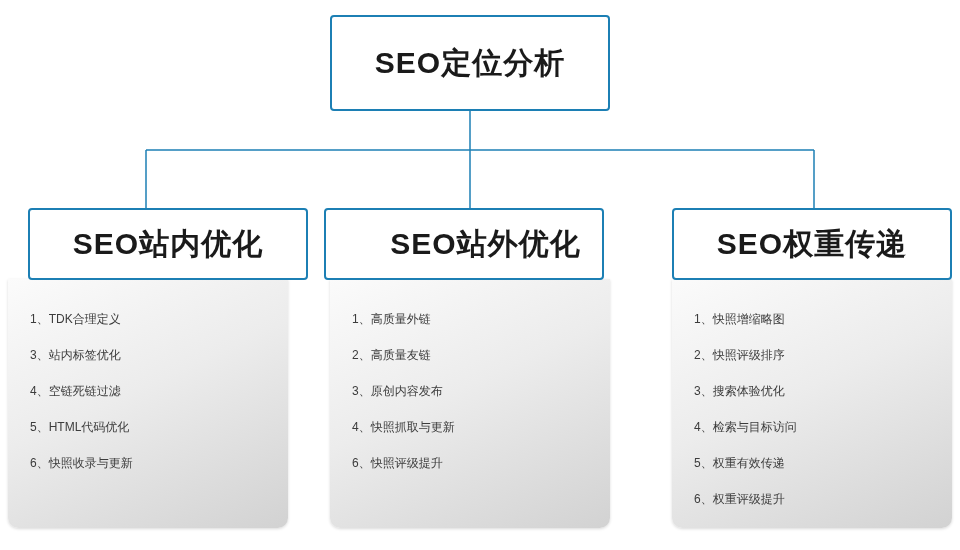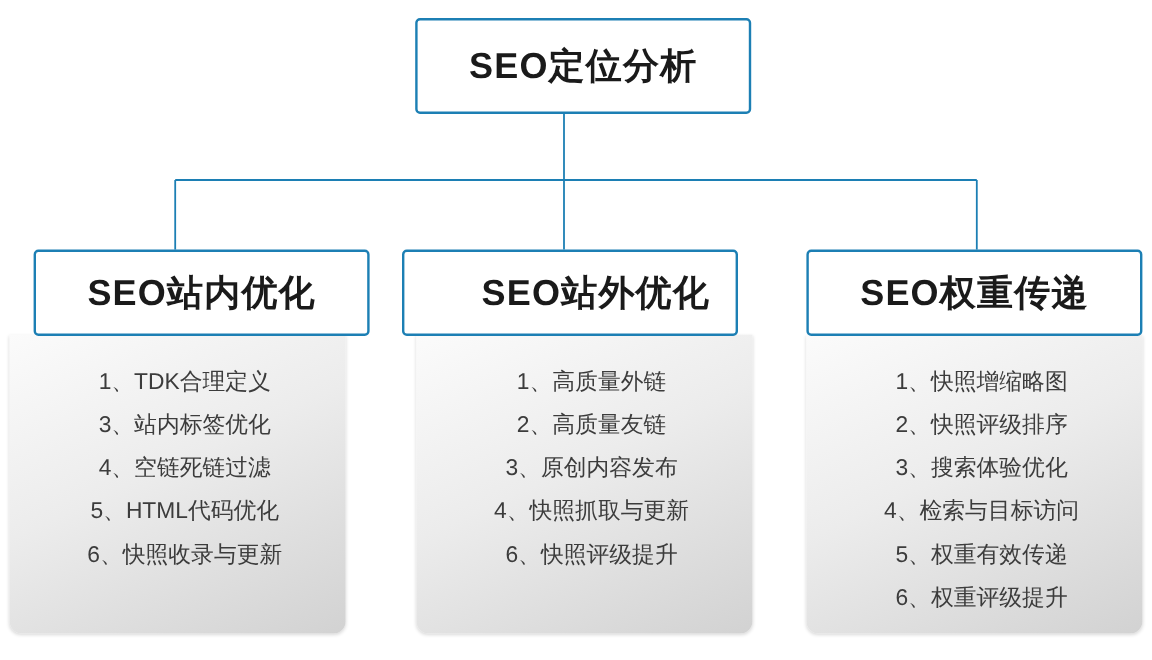--- a/index.html
+++ b/index.html
@@ -34,56 +34,55 @@
     box-sizing: border-box;
   }
   .node-box .node-title {
     font-size: 30px;
     font-weight: 600;
     color: #1a1a1a;
     letter-spacing: 1px;
     white-space: nowrap;
   }
   .root-box {
-    left: 346px;
+    left: 330px;
     top: 15px;
     width: 280px;
-    height: 80px;
+    height: 96px;
     z-index: 2;
   }
   .header-box {
     top: 208px;
     width: 280px;
     height: 72px;
     z-index: 2;
   }
   .header-left  { left: 8px; margin-left: 20px; }
-  .header-mid   { left: 335px; padding-left: 43px; }
+  .header-mid   { left: 324px; padding-left: 43px; }
   .header-right { left: 672px; }
   .list-panel {
     position: absolute;
     top: 279px;
     width: 280px;
     height: 249px;
     box-sizing: border-box;
     background: linear-gradient(155deg, #fbfbfb 0%, #ececec 45%, #d2d2d2 100%);
     border-radius: 0 0 10px 10px;
     box-shadow: 0 1px 3px rgba(0,0,0,0.15);
     padding: 22px 10px 0 22px;
     z-index: 1;
   }
   .panel-left  { left: 8px; }
-  .panel-mid   { left: 347px; }
+  .panel-mid   { left: 330px; }
   .panel-right { left: 672px; }
   .list-item {
-    font-size: 19px;
+    font-size: 12px;
     color: #3c3c3c;
     line-height: 36px;
     white-space: nowrap;
-    text-align: center;
   }
 </style>
 </head>
 <body>
 
 <div class="canvas">
 
   <svg class="connectors" viewBox="0 0 960 550" xmlns="http://www.w3.org/2000/svg">
 
     <line x1="470" y1="95" x2="470" y2="208" stroke="#1c7fb4" stroke-width="1.5"></line>

